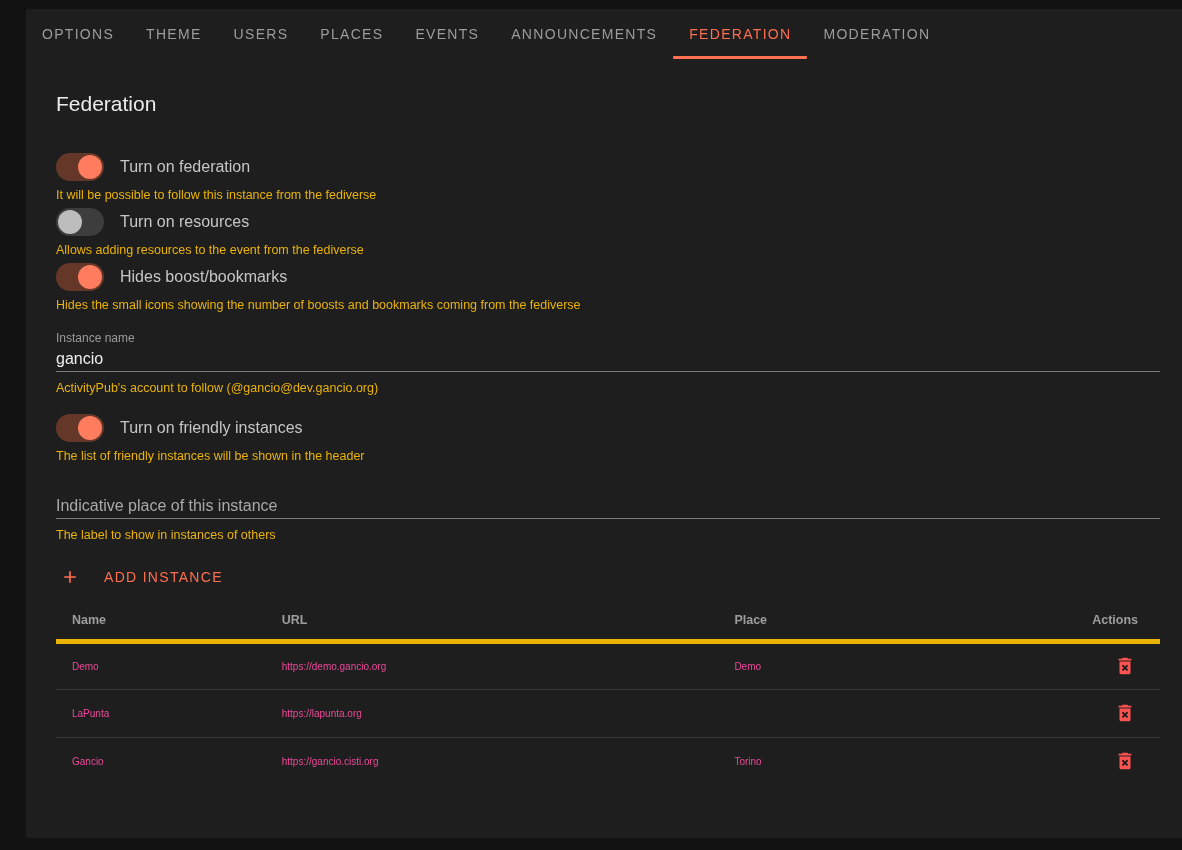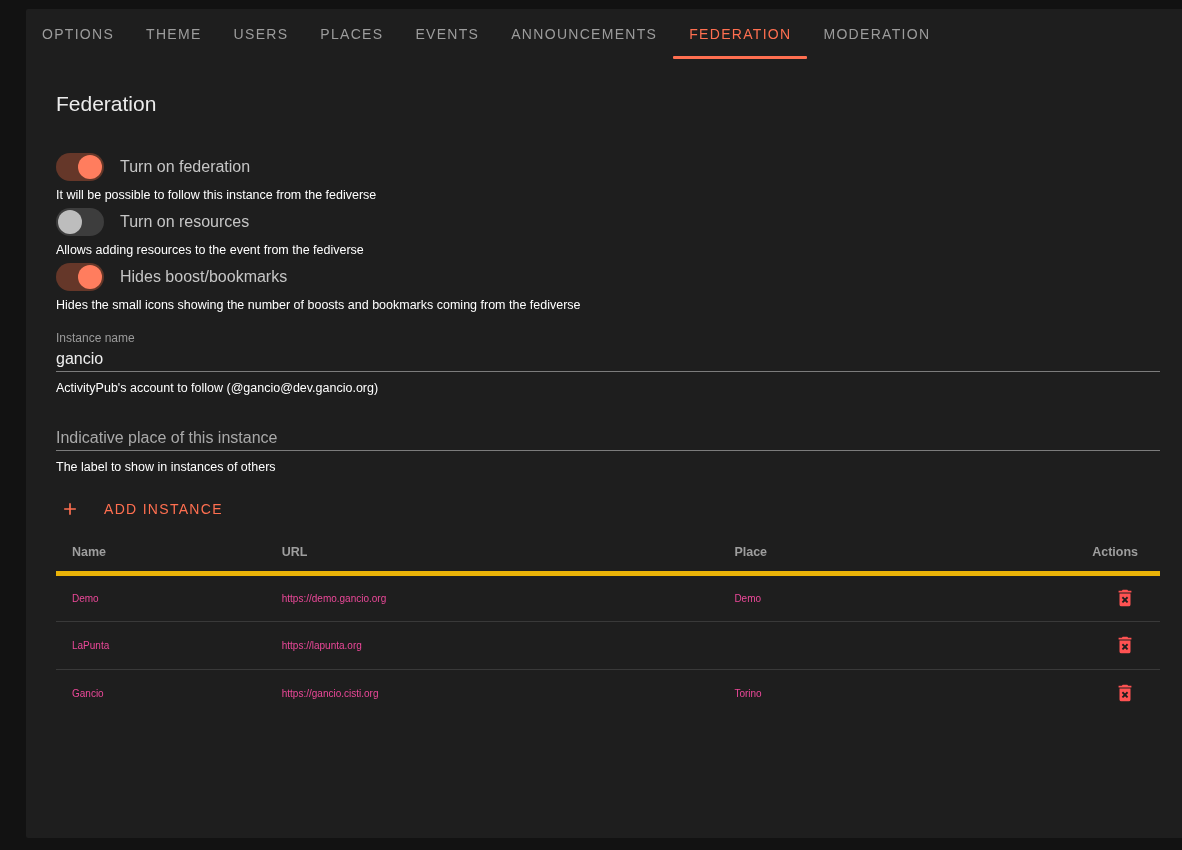--- a/index.html
+++ b/index.html
@@ -28,21 +28,21 @@
     display:none; position:absolute; left:0; bottom:0;
     width:100%; height:3px; background: var(--accent, #ff6f50); border-radius:1px;
   }
   .tab.active .tab-underline { display:block; }
   
   .content { padding:0 30px; }
   h1 {
     margin-top:34px; font-size:21px; line-height:22px;
     font-weight:400; color:#ececec;
   }
-  .hint { margin-top:6px; font-size:12.5px; line-height:16px; color:#ffffff; }
+  .hint { margin-top:6px; font-size:12.5px; line-height:16px; color:#eab308; }
   .mt16 { margin-top:5px; } .mt18 { margin-top:18px; }
   .mt22 { margin-top:22px; } .mt32 { margin-top:32px; } .mt38 { margin-top:38px; }
   
   .switch-row { display:flex; align-items:center; height:28px; }
   .switch {
     width:48px; height:28px; border-radius:14px;
     background:#3d3d3d; position:relative; cursor:pointer; flex:0 0 auto;
     border:none; padding:0;
   }
   .switch .knob {
@@ -172,20 +172,29 @@
       </div>
       <div class="hint">Hides the small icons showing the number of boosts and bookmarks coming from the fediverse</div>
     </div>
 
     <div class="mt18">
       <div class="field-label">Instance name</div>
       <input class="text-input" type="text" value="gancio" style="">
       <div class="hint" style="margin-top:8px">ActivityPub's account to follow (@gancio@dev.gancio.org)</div>
     </div>
 
+    <div class="mt18">
+      <div class="switch-row">
+        <button class="switch on">
+          <span class="knob"></span>
+        </button>
+        <span class="switch-label">Turn on friendly instances</span>
+      </div>
+      <div class="hint">The list of friendly instances will be shown in the header</div>
+    </div>
 
     <div class="mt32">
       <input class="text-input" type="text" placeholder="Indicative place of this instance" style="">
       <div class="hint" style="margin-top:8px">The label to show in instances of others</div>
     </div>
 
     <div class="mt22">
       <button class="text-btn">
         <svg width="20" height="20" viewBox="0 0 24 24" fill="currentColor">
             <path d="M19 13H13V19H11V13H5V11H11V5H13V11H19V13Z"></path>

